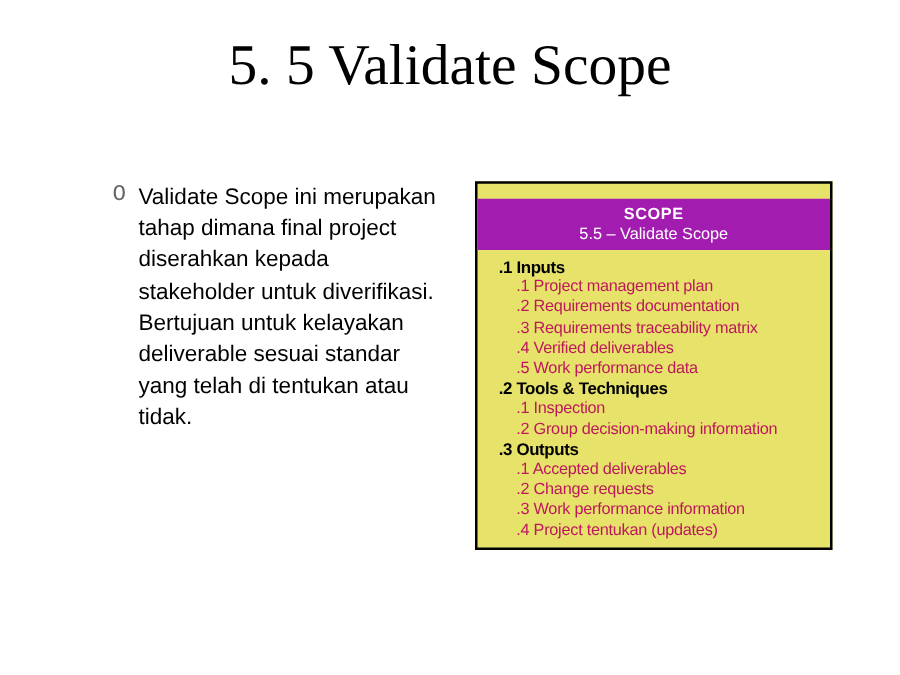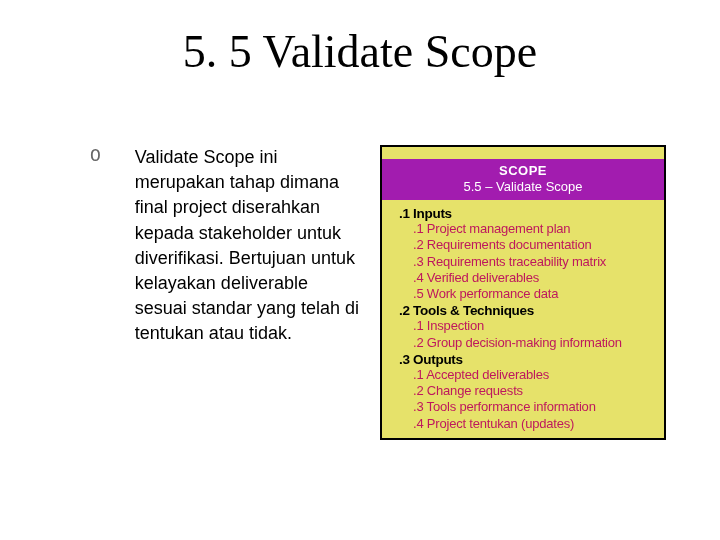--- a/index.html
+++ b/index.html
@@ -48,21 +48,20 @@
     font-size: 18px;
     color: #666;
     padding-right: 10px;
     padding-top: 2px;
     line-height: 1.0;
   }
   .bullet-text {
     font-size: 18px;
     line-height: 1.4;
     color: #000;
-    margin-left: 24px;
   }
   .right-col {
     flex: 1;
     display: flex;
     align-items: flex-start;
   }
   .process-box {
     width: 282px;
     border: 2px solid #000;
     background: #e6e26a;
@@ -134,21 +133,21 @@
           <div class="sec-item">.4 Verified deliverables</div>
           <div class="sec-item">.5 Work performance data</div>
 
           <div class="sec-head">.2 Tools &amp; Techniques</div>
           <div class="sec-item">.1 Inspection</div>
           <div class="sec-item">.2 Group decision-making information</div>
 
           <div class="sec-head">.3 Outputs</div>
           <div class="sec-item">.1 Accepted deliverables</div>
           <div class="sec-item">.2 Change requests</div>
-          <div class="sec-item">.3 Tools performance information</div>
+          <div class="sec-item">.3 Work performance information</div>
           <div class="sec-item">.4 Project tentukan (updates)</div>
 
         </div>
       </div>
     </div>
 
   </div>
 </div>
 
 </body></html>

